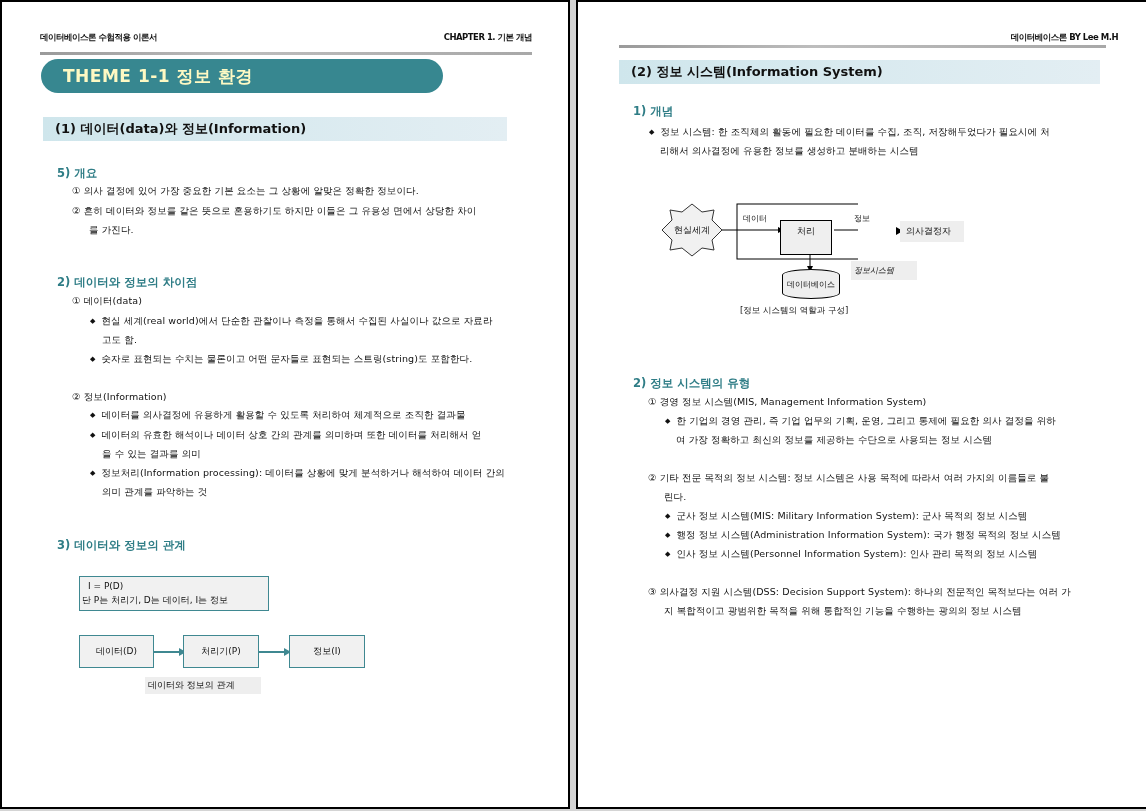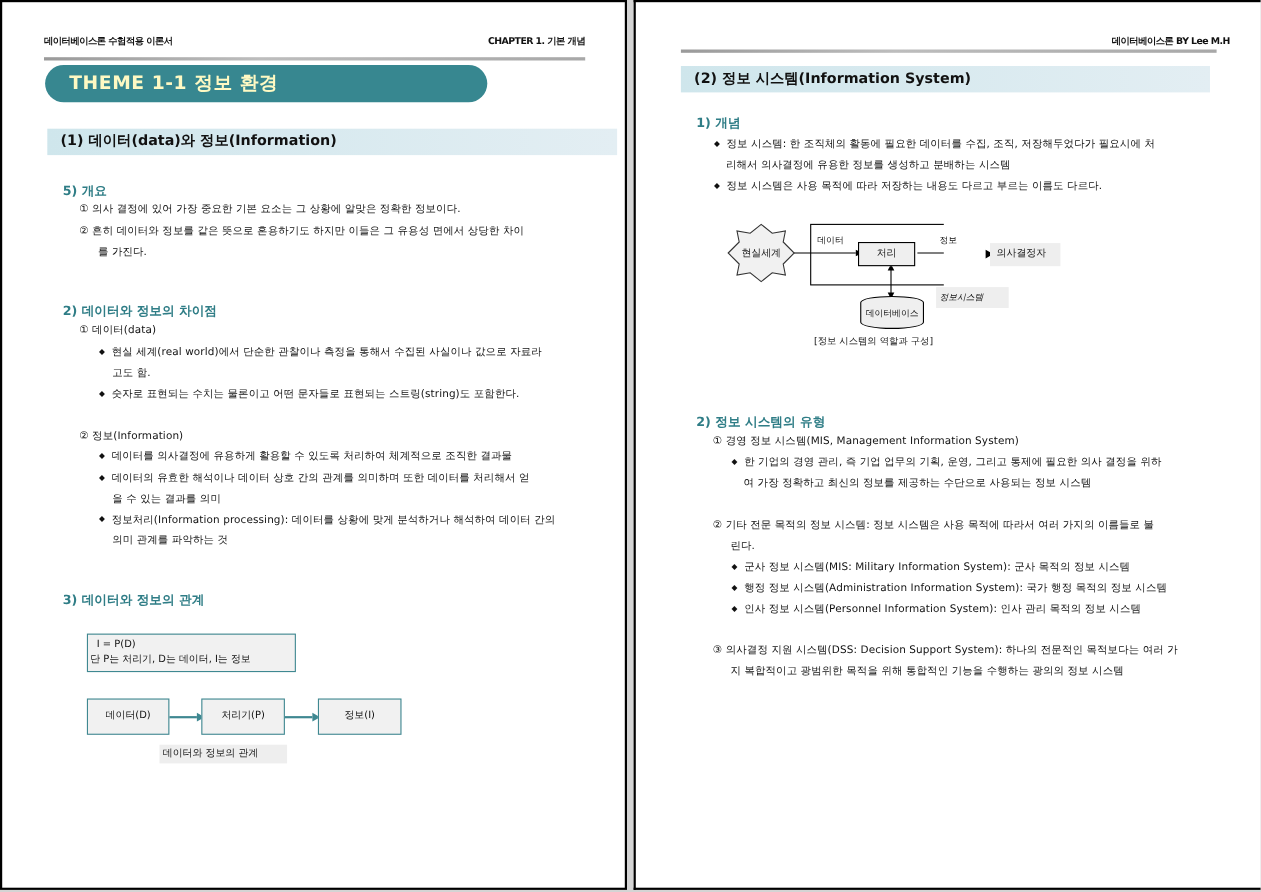--- a/index.html
+++ b/index.html
@@ -29,21 +29,21 @@
 </head>
 <body>
 
 <div id="page-left" class="page">
   <div class="abs hdr" style="left:38px; top:30px;">데이터베이스론 수험적용 이론서</div>
   <div class="abs hdr" style="right:36px; top:30px;">CHAPTER 1. 기본 개념</div>
   <div class="abs hline" style="left:38px; top:50px; width:492px;"></div>
 
   <div class="abs theme-pill" style="left:39px; top:57px; width:402px; height:34px;">THEME 1-1 정보 환경</div>
 
-  <div class="abs sec-bar" style="left:41px; top:115px; width:518px; height:24px;">(1) 데이터(data)와 정보(Information)</div>
+  <div class="abs sec-bar" style="left:41px; top:115px; width:464px; height:24px;">(1) 데이터(data)와 정보(Information)</div>
 
   <div class="abs sub" style="left:55px; top:164px;">5) 개요</div>
   <div class="abs txt" style="left:70px; top:179px;">① 의사 결정에 있어 가장 중요한 기본 요소는 그 상황에 알맞은 정확한 정보이다.</div>
   <div class="abs txt" style="left:70px; top:199px;">② 흔히 데이터와 정보를 같은 뜻으로 혼용하기도 하지만 이들은 그 유용성 면에서 상당한 차이</div>
   <div class="abs txt" style="left:87px; top:218px;">를 가진다.</div>
 
   <div class="abs sub" style="left:55px; top:273px;">2) 데이터와 정보의 차이점</div>
   <div class="abs txt" style="left:70px; top:289px;">① 데이터(data)</div>
   <div class="abs txt bul" style="left:88px; top:309px;">현실 세계(real world)에서 단순한 관찰이나 측정을 통해서 수집된 사실이나 값으로 자료라</div>
   <div class="abs txt" style="left:100px; top:328px;">고도 함.</div>
@@ -77,21 +77,20 @@
 
 <div id="page-right" class="page">
   <div class="abs hdr" style="right:30px; top:30px;">데이터베이스론 BY Lee M.H</div>
   <div class="abs hline" style="left:41px; top:43px; width:487px;"></div>
 
   <div class="abs sec-bar" style="left:41px; top:58px; width:481px; height:24px;">(2) 정보 시스템(Information System)</div>
 
   <div class="abs sub" style="left:55px; top:102px;">1) 개념</div>
   <div class="abs txt bul" style="left:71px; top:120px;">정보 시스템: 한 조직체의 활동에 필요한 데이터를 수집, 조직, 저장해두었다가 필요시에 처</div>
   <div class="abs txt" style="left:82px; top:139px;">리해서 의사결정에 유용한 정보를 생성하고 분배하는 시스템</div>
-  <div class="abs txt bul" style="left:71px; top:158px;">정보 시스템은 사용 목적에 따라 저장하는 내용도 다르고 부르는 이름도 다르다.</div>
 
   <svg class="abs" style="left:80px; top:198px;" width="200" height="90">
 
     <rect x="79" y="4" width="146" height="55" fill="none" stroke="#000" stroke-width="1"></rect>
 
     <polygon points="4,30 14,20 12,10 24,12 34,4 44,12 56,10 54,20 64,30 54,40 56,50 44,48 34,56 24,48 12,50 14,40" fill="#f1f1f1" stroke="#333" stroke-width="1"></polygon>
 
     <line x1="64" y1="30" x2="120" y2="30" stroke="#000" stroke-width="1"></line>
     <polygon points="120,27 126,30 120,33" fill="#000"></polygon>
 
@@ -99,21 +98,21 @@
 
     <line x1="152" y1="42" x2="152" y2="70" stroke="#000" stroke-width="1"></line>
     <polygon points="149,46 152,40 155,46" fill="#000"></polygon>
     <polygon points="149,66 152,72 155,66" fill="#000"></polygon>
   </svg>
   <svg class="abs" style="left:316px; top:224px;" width="14" height="10">
     <polygon points="2,1 9,5 2,9" fill="#000"></polygon>
   </svg>
   <div class="abs" style="left:90px; top:222px; width:48px; text-align:center; font-size:9px;">현실세계</div>
   <div class="abs" style="left:165px; top:211px; font-size:8px;">데이터</div>
-  <div class="abs" style="left:202px; top:218px; width:52px; height:22px; border:1px solid #000; background:#efefef; text-align:center; line-height:20px; font-size:9px;">처리</div>
+  <div class="abs" style="left:202px; top:218px; width:52px; height:35px; border:1px solid #000; background:#efefef; text-align:center; line-height:20px; font-size:9px;">처리</div>
   <div class="abs" style="left:276px; top:211px; font-size:8px;">정보</div>
   <div class="abs gray-lbl" style="left:322px; top:219px; width:64px; height:21px; line-height:21px; padding-left:6px;">의사결정자</div>
   <div class="abs gray-lbl" style="left:273px; top:259px; width:66px; height:19px; line-height:19px; padding-left:3px; font-size:8px;font-style:italic;">정보시스템</div>
   <div class="abs" style="left:204px; top:267px; width:58px; height:30px; border:1px solid #000; background:#efefef; border-radius:29px/6px; text-align:center; line-height:30px; font-size:8px;">데이터베이스</div>
   <div class="abs" style="left:162px; top:303px; font-size:8.5px;">[정보 시스템의 역할과 구성]</div>
 
   <div class="abs sub" style="left:55px; top:374px;">2) 정보 시스템의 유형</div>
   <div class="abs txt" style="left:70px; top:390px;">① 경영 정보 시스템(MIS, Management Information System)</div>
   <div class="abs txt bul" style="left:87px; top:409px;">한 기업의 경영 관리, 즉 기업 업무의 기획, 운영, 그리고 통제에 필요한 의사 결정을 위하</div>
   <div class="abs txt" style="left:98px; top:428px;">여 가장 정확하고 최신의 정보를 제공하는 수단으로 사용되는 정보 시스템</div>

